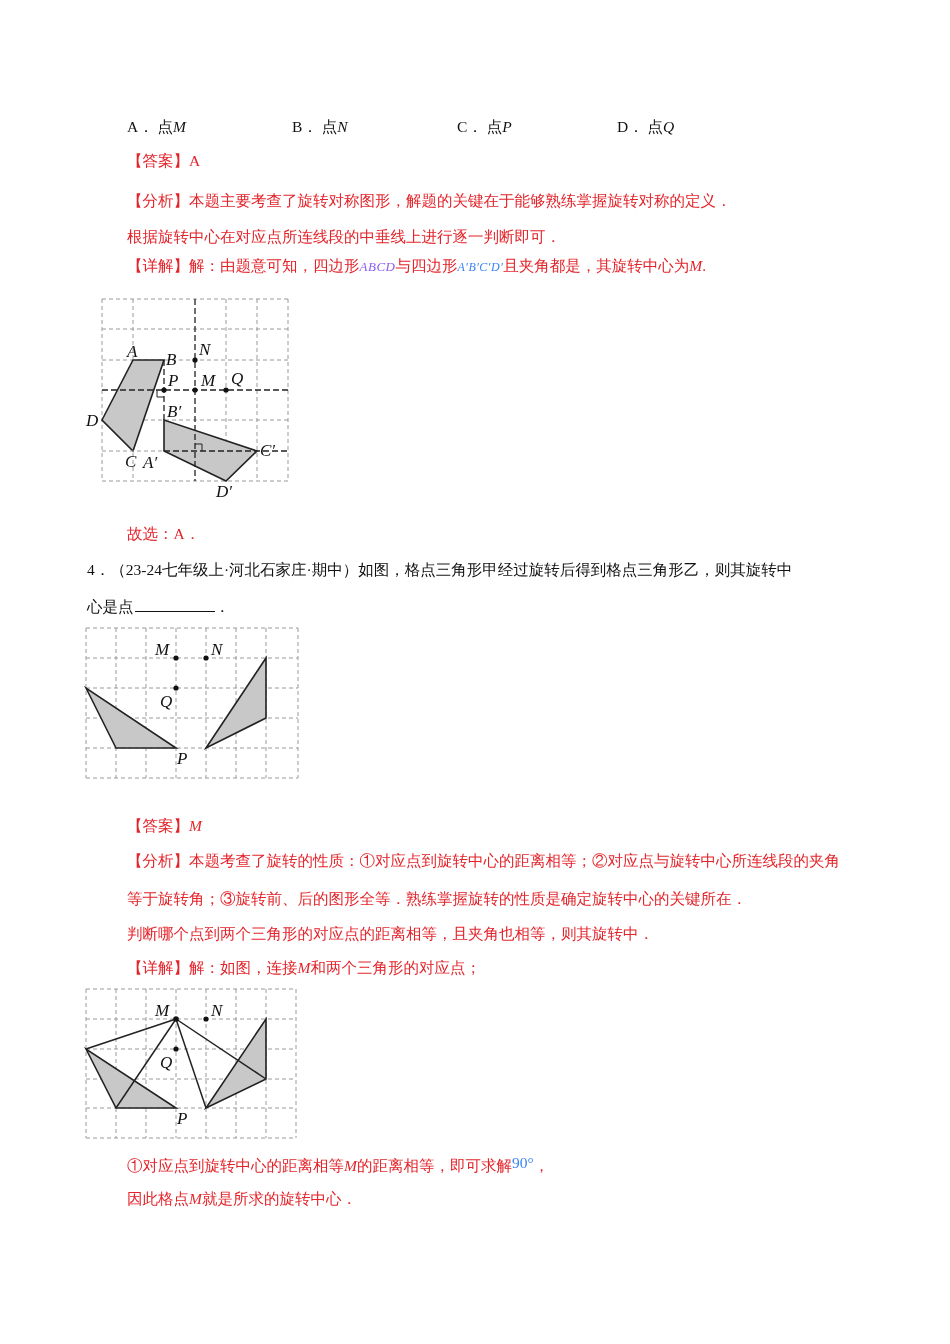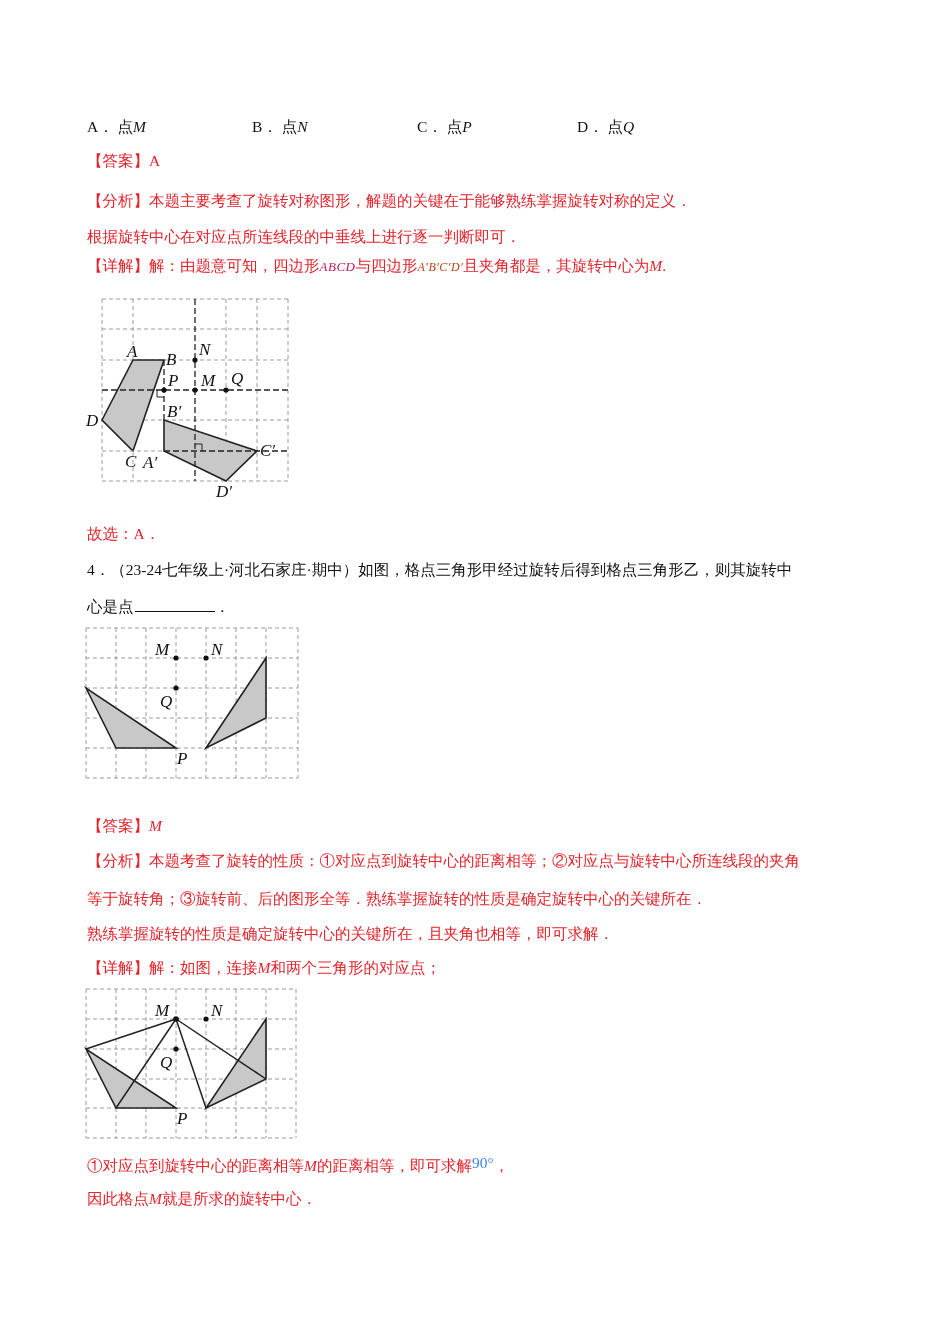--- a/index.html
+++ b/index.html
@@ -1,38 +1,38 @@
 <!DOCTYPE html>
 <html><head>
 <meta charset="utf-8">
 <style>
   html, body { margin:0; padding:0; background:#ffffff; }
   body { width:950px; height:1344px; position:relative; overflow:hidden;
          font-family:"Liberation Serif","DejaVu Serif",serif; color:#111; }
   .line { position:absolute; left:87px; font-size:15.5px; line-height:20px; white-space:nowrap; }
-  .red { color:#e3242b; }
+  .red { color:#e3242b;margin-left:40px; }
   .it { font-style:italic; }
-  .opt { position:absolute; top:117px; font-size:15.5px; line-height:20px; white-space:nowrap; }
+  .opt { position:absolute; top:117px; font-size:15.5px; line-height:20px; white-space:nowrap;margin-left:40px; }
   .blank { display:inline-block; width:80px; border-bottom:1.3px solid #111; height:14px; vertical-align:baseline; margin-left:1px; }
   .fig { position:absolute; }
   svg text { font-family:"Liberation Serif","DejaVu Serif",serif; font-style:italic; font-size:17px; fill:#111; }
   .sup { font-size:13px; font-style:italic; color:#333; letter-spacing:0.5px; }
 </style>
 </head>
 <body>
 
 <div class="opt" style="left:87px"><span>A．</span> <span>点</span><span class="it">M</span></div>
 <div class="opt" style="left:252px"><span>B．</span> <span>点</span><span class="it">N</span></div>
 <div class="opt" style="left:417px"><span>C．</span> <span>点</span><span class="it">P</span></div>
 <div class="opt" style="left:577px"><span>D．</span> <span>点</span><span class="it">Q</span></div>
 
 <div class="line red" style="top:151px"><span>【答案】</span><span>A</span></div>
 <div class="line red" style="top:191px"><span>【分析】</span><span>本题主要考查了旋转对称图形，解题的关键在于能够熟练掌握旋转对称的定义．</span></div>
 <div class="line red" style="top:227px">根据旋转中心在对应点所连线段的中垂线上进行逐一判断即可．</div>
-<div class="line red" style="top:256px"><span>【详解】</span><span>解：由题意可知，四边形</span><span class="sup" style="color:#be185d">ABCD</span><span>与四边形</span><span class="sup" style="font-size:12px;color:#c2410c">A′B′C′D′</span><span>且夹角都是，其旋转中心为</span><span class="it">M</span><span>.</span></div>
+<div class="line red" style="top:256px"><span>【详解】</span><span>解：由题意可知，四边形</span><span class="sup" style="color:#8b5cf6">ABCD</span><span>与四边形</span><span class="sup" style="font-size:12px;color:#3b82f6">A′B′C′D′</span><span>且夹角都是，其旋转中心为</span><span class="it">M</span><span>.</span></div>
 
 <svg class="fig" style="left:80px;top:290px" width="230" height="215" viewBox="80 290 230 215">
   <g stroke="#9a9a9a" stroke-width="1" stroke-dasharray="4,3" fill="none">
     <line x1="102" y1="299" x2="288" y2="299"></line>
       <line x1="102" y1="329" x2="288" y2="329"></line>
     <line x1="102" y1="360" x2="288" y2="360"></line>
       <line x1="102" y1="420" x2="288" y2="420"></line>
     <line x1="102" y1="481" x2="288" y2="481"></line>
     <line x1="102" y1="299" x2="102" y2="481"></line>
       <line x1="133" y1="299" x2="133" y2="481"></line>
@@ -104,21 +104,21 @@
     </g>
   <text x="155" y="655">M</text>
   <text x="211" y="655">N</text>
   <text x="160" y="707">Q</text>
   <text x="177" y="764">P</text>
 </svg>
 
 <div class="line red" style="top:816px"><span>【答案】</span><span class="it">M</span></div>
 <div class="line red" style="top:851px"><span>【分析】</span><span>本题考查了旋转的性质：①对应点到旋转中心的距离相等；②对应点与旋转中心所连线段的夹角</span></div>
 <div class="line red" style="top:889px">等于旋转角；③旋转前、后的图形全等．熟练掌握旋转的性质是确定旋转中心的关键所在．</div>
-<div class="line red" style="top:924px">熟练掌握旋转的性质是确定旋转中心的关键所在，且夹角也相等，即可求解．</div>
+<div class="line red" style="top:924px">判断哪个点到两个三角形的对应点的距离相等，且夹角也相等，则其旋转中．</div>
 <div class="line red" style="top:958px"><span>【详解】</span><span>解：如图，连接</span><span class="it">M</span><span>和两个三角形的对应点；</span></div>
 
 <svg class="fig" style="left:80px;top:982px" width="230" height="165" viewBox="80 982 230 165">
   <g stroke="#9a9a9a" stroke-width="1" stroke-dasharray="4,3" fill="none">
     <line x1="86" y1="989" x2="296" y2="989"></line>
       <line x1="86" y1="1019" x2="296" y2="1019"></line>
     <line x1="86" y1="1049" x2="296" y2="1049"></line>
       <line x1="86" y1="1079" x2="296" y2="1079"></line>
     <line x1="86" y1="1108" x2="296" y2="1108"></line>
       <line x1="86" y1="1138" x2="296" y2="1138"></line>

